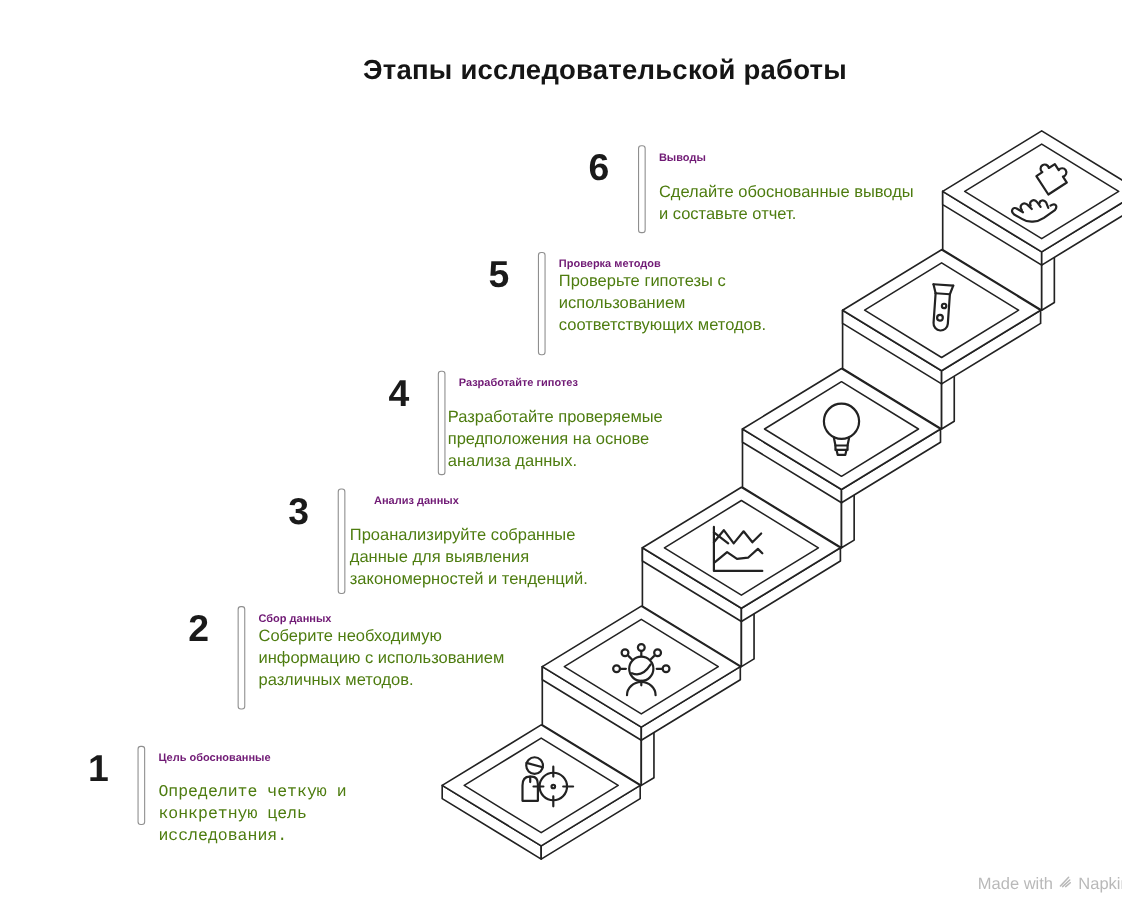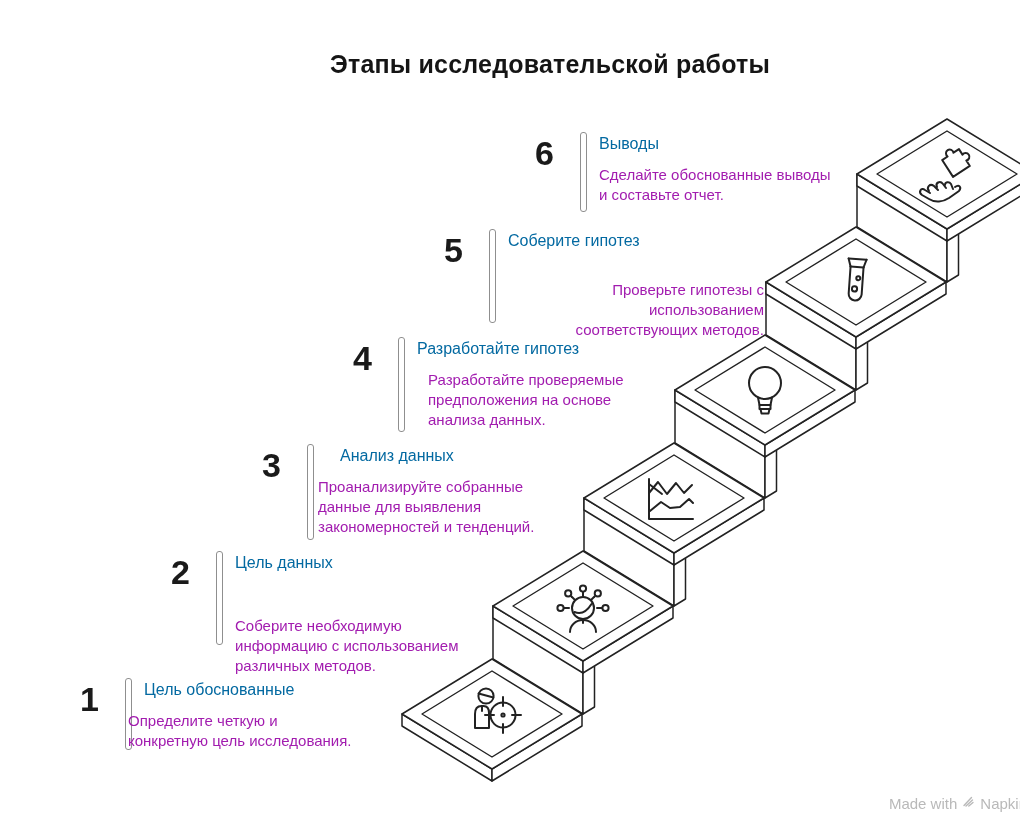--- a/index.html
+++ b/index.html
@@ -16,25 +16,25 @@
   .step-number{
     position:absolute;width:46px;text-align:right;
     font-size:34px;font-weight:700;color:#1a1a1a;line-height:34px;
   }
   .step-bar{
     position:absolute;width:7px;background:#ffffff;
     border:1.5px solid #8f8f8f;border-radius:3px;box-sizing:border-box;
   }
   .step-title{
     position:absolute;width:260px;
-    font-size:16px;font-weight:400;color:#0369a1;line-height:20px;
+    font-size:10px;font-weight:700;color:#701a75;line-height:20px;
   }
   .step-desc{
     position:absolute;width:256px;
-    font-size:15px;font-weight:400;color:#a21caf;line-height:20px;
+    font-size:15px;font-weight:400;color:#4d7c0f;line-height:20px;
     white-space:pre-line;
   }
   .watermark{
     position:absolute;right:33px;top:795px;display:flex;align-items:flex-start;
     gap:5px;font-size:15px;color:#b9b9b9;
   }
 </style>
 </head>
 <body>
 
@@ -144,52 +144,52 @@
     <circle cx="11" cy="1" r="1.6"></circle>
     <path d="M 11,-17 V -8 M 11,10 V 19 M -7,1 H 2 M 20,1 H 29"></path>
         </g>
       </g>
     </svg>
   <div id="labels">
       <div>
         <div class="step-number" style="left: 13px; top: 682px;">1</div>
         <div class="step-bar" style="left: 85px; top: 678px; height: 72px;"></div>
         <div class="step-title" style="left: 104px; top: 680px;">Цель обоснованные</div>
-        <div class="step-desc" style="left: 88px; top: 711px;">Определите четкую и
+        <div class="step-desc" style="left: 104px; top: 711px; font-family: Liberation Mono, monospace;">Определите четкую и
 конкретную цель исследования.</div>
       </div>
       <div>
         <div class="step-number" style="left: 104px; top: 555px;">2</div>
         <div class="step-bar" style="left: 176px; top: 551px; height: 94px;"></div>
-        <div class="step-title" style="left: 195px; top: 553px;">Цель данных</div>
-        <div class="step-desc" style="left: 195px; top: 616px;">Соберите необходимую
+        <div class="step-title" style="left: 195px; top: 553px;">Сбор данных</div>
+        <div class="step-desc" style="left: 195px; top: 569px;">Соберите необходимую
 информацию с использованием
 различных методов.</div>
       </div>
       <div>
         <div class="step-number" style="left: 195px; top: 448px;">3</div>
         <div class="step-bar" style="left: 267px; top: 444px; height: 96px;"></div>
         <div class="step-title" style="left: 300px; top: 446px;">Анализ данных</div>
         <div class="step-desc" style="left: 278px; top: 477px;">Проанализируйте собранные
 данные для выявления
 закономерностей и тенденций.</div>
       </div>
       <div>
         <div class="step-number" style="left: 286px; top: 341px;">4</div>
         <div class="step-bar" style="left: 358px; top: 337px; height: 95px;"></div>
         <div class="step-title" style="left: 377px; top: 339px;">Разработайте гипотез</div>
-        <div class="step-desc" style="left: 388px; top: 370px;">Разработайте проверяемые
+        <div class="step-desc" style="left: 367px; top: 370px;">Разработайте проверяемые
 предположения на основе
 анализа данных.</div>
       </div>
       <div>
         <div class="step-number" style="left: 377px; top: 233px;">5</div>
         <div class="step-bar" style="left: 449px; top: 229px; height: 94px;"></div>
-        <div class="step-title" style="left: 468px; top: 231px;">Соберите гипотез</div>
-        <div class="step-desc" style="left: 468px; top: 280px; text-align: right;">Проверьте гипотезы с
+        <div class="step-title" style="left: 468px; top: 231px;">Проверка методов</div>
+        <div class="step-desc" style="left: 468px; top: 246px;">Проверьте гипотезы с
 использованием
 соответствующих методов.</div>
       </div>
       <div>
         <div class="step-number" style="left: 468px; top: 136px;">6</div>
         <div class="step-bar" style="left: 540px; top: 132px; height: 80px;"></div>
         <div class="step-title" style="left: 559px; top: 134px;">Выводы</div>
         <div class="step-desc" style="left: 559px; top: 165px;">Сделайте обоснованные выводы
 и составьте отчет.</div>
       </div>

